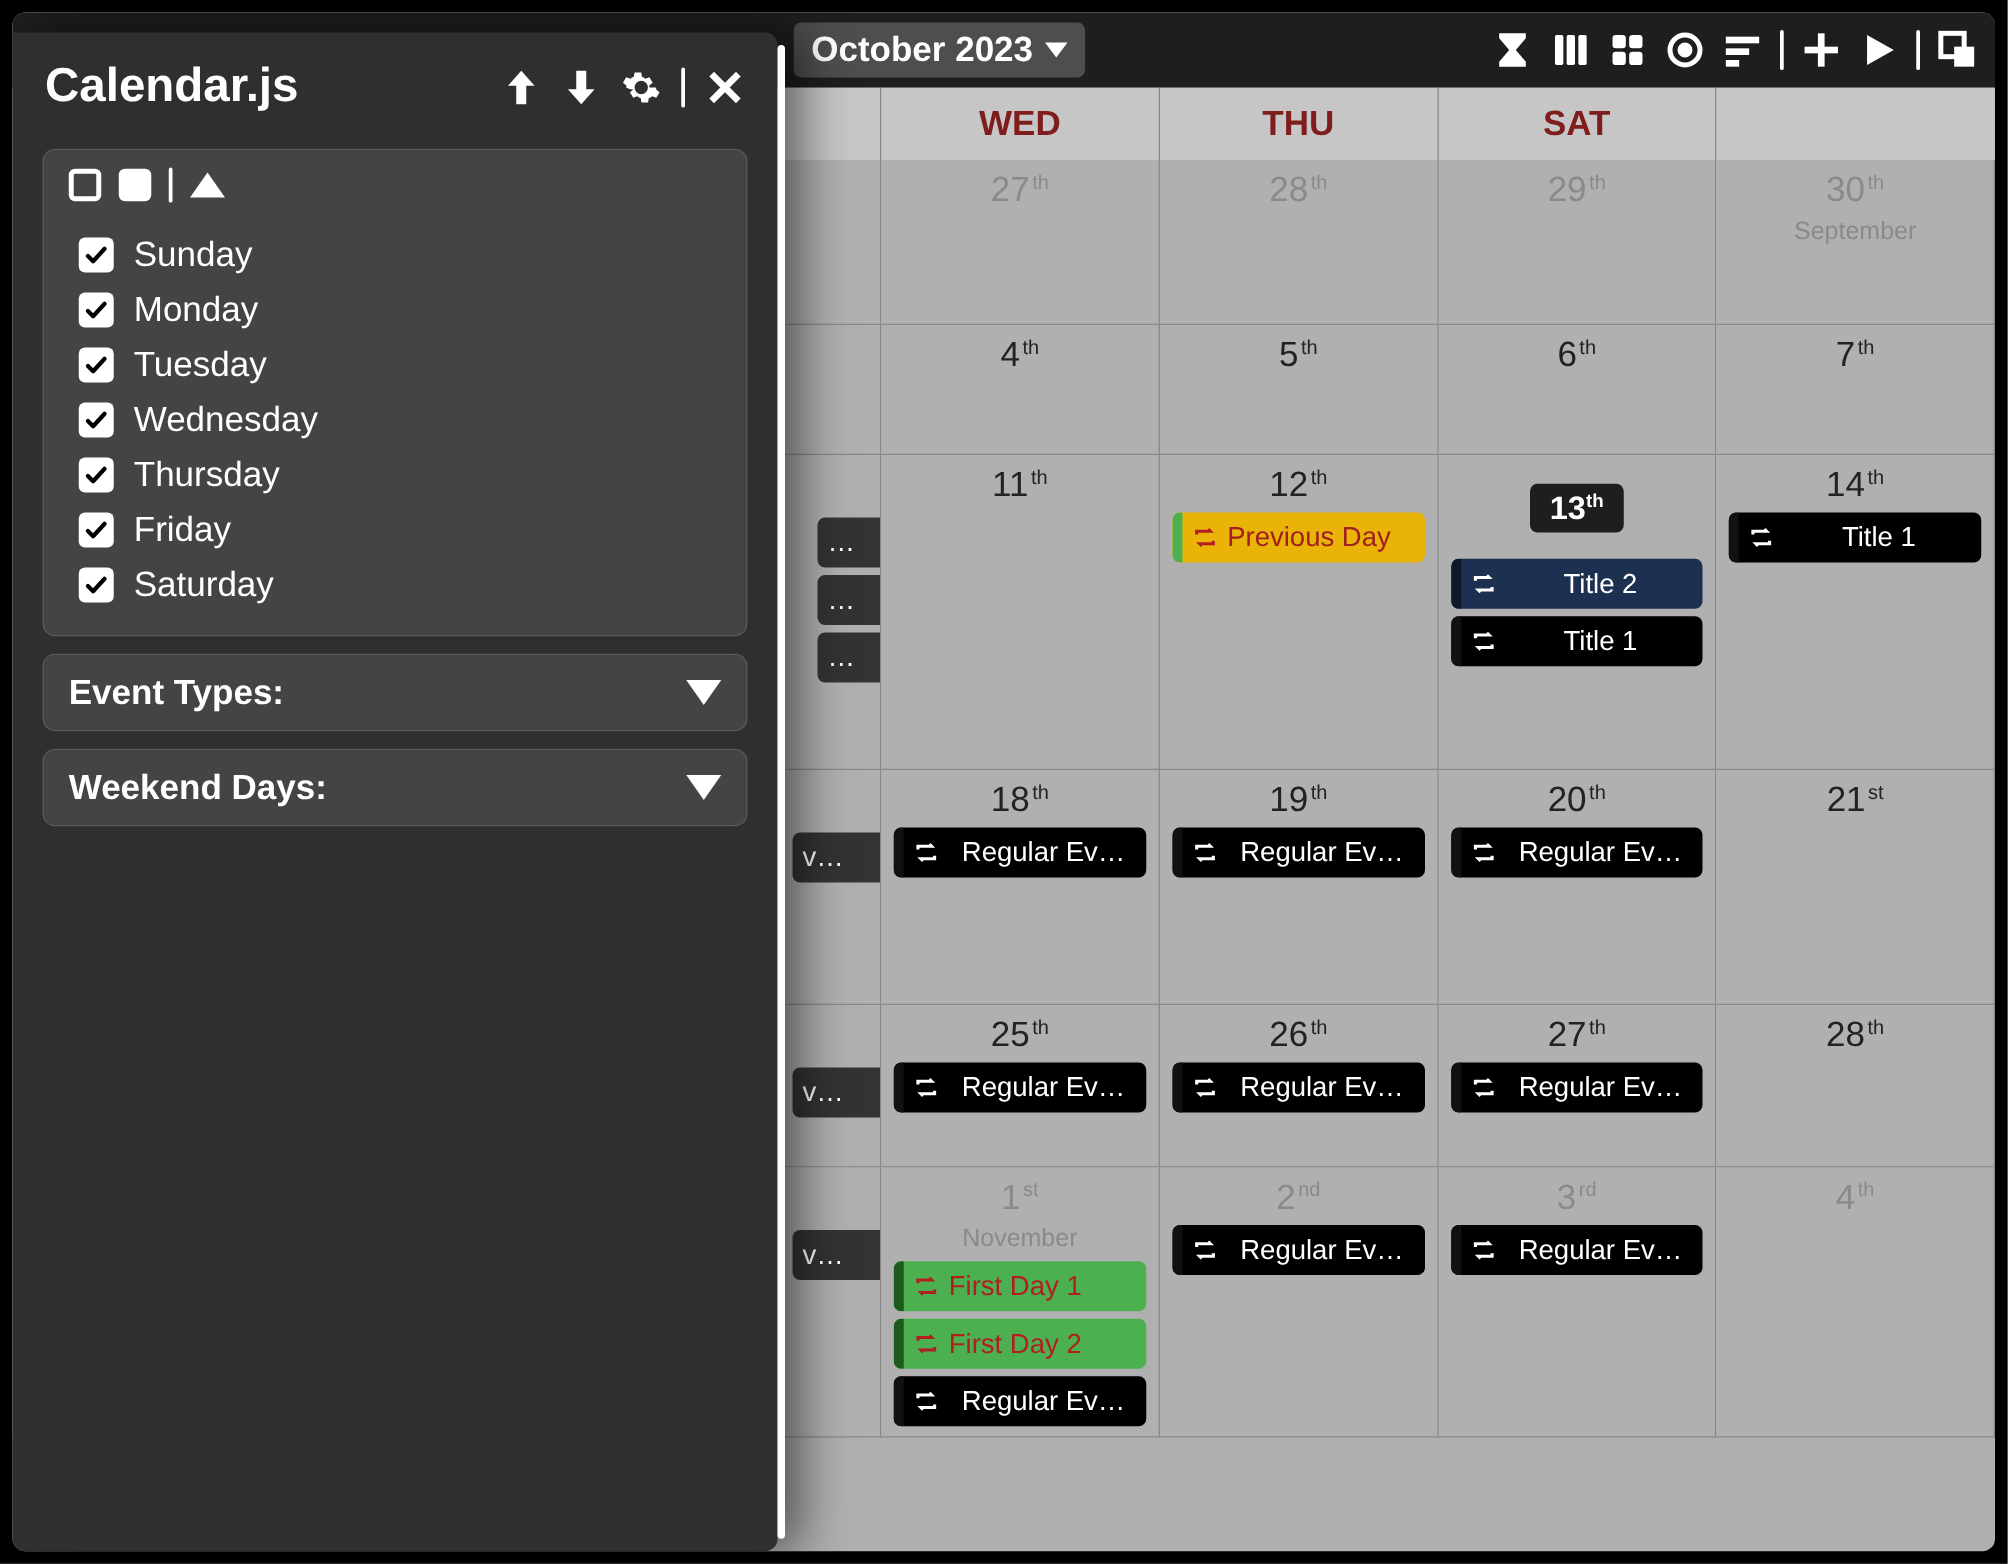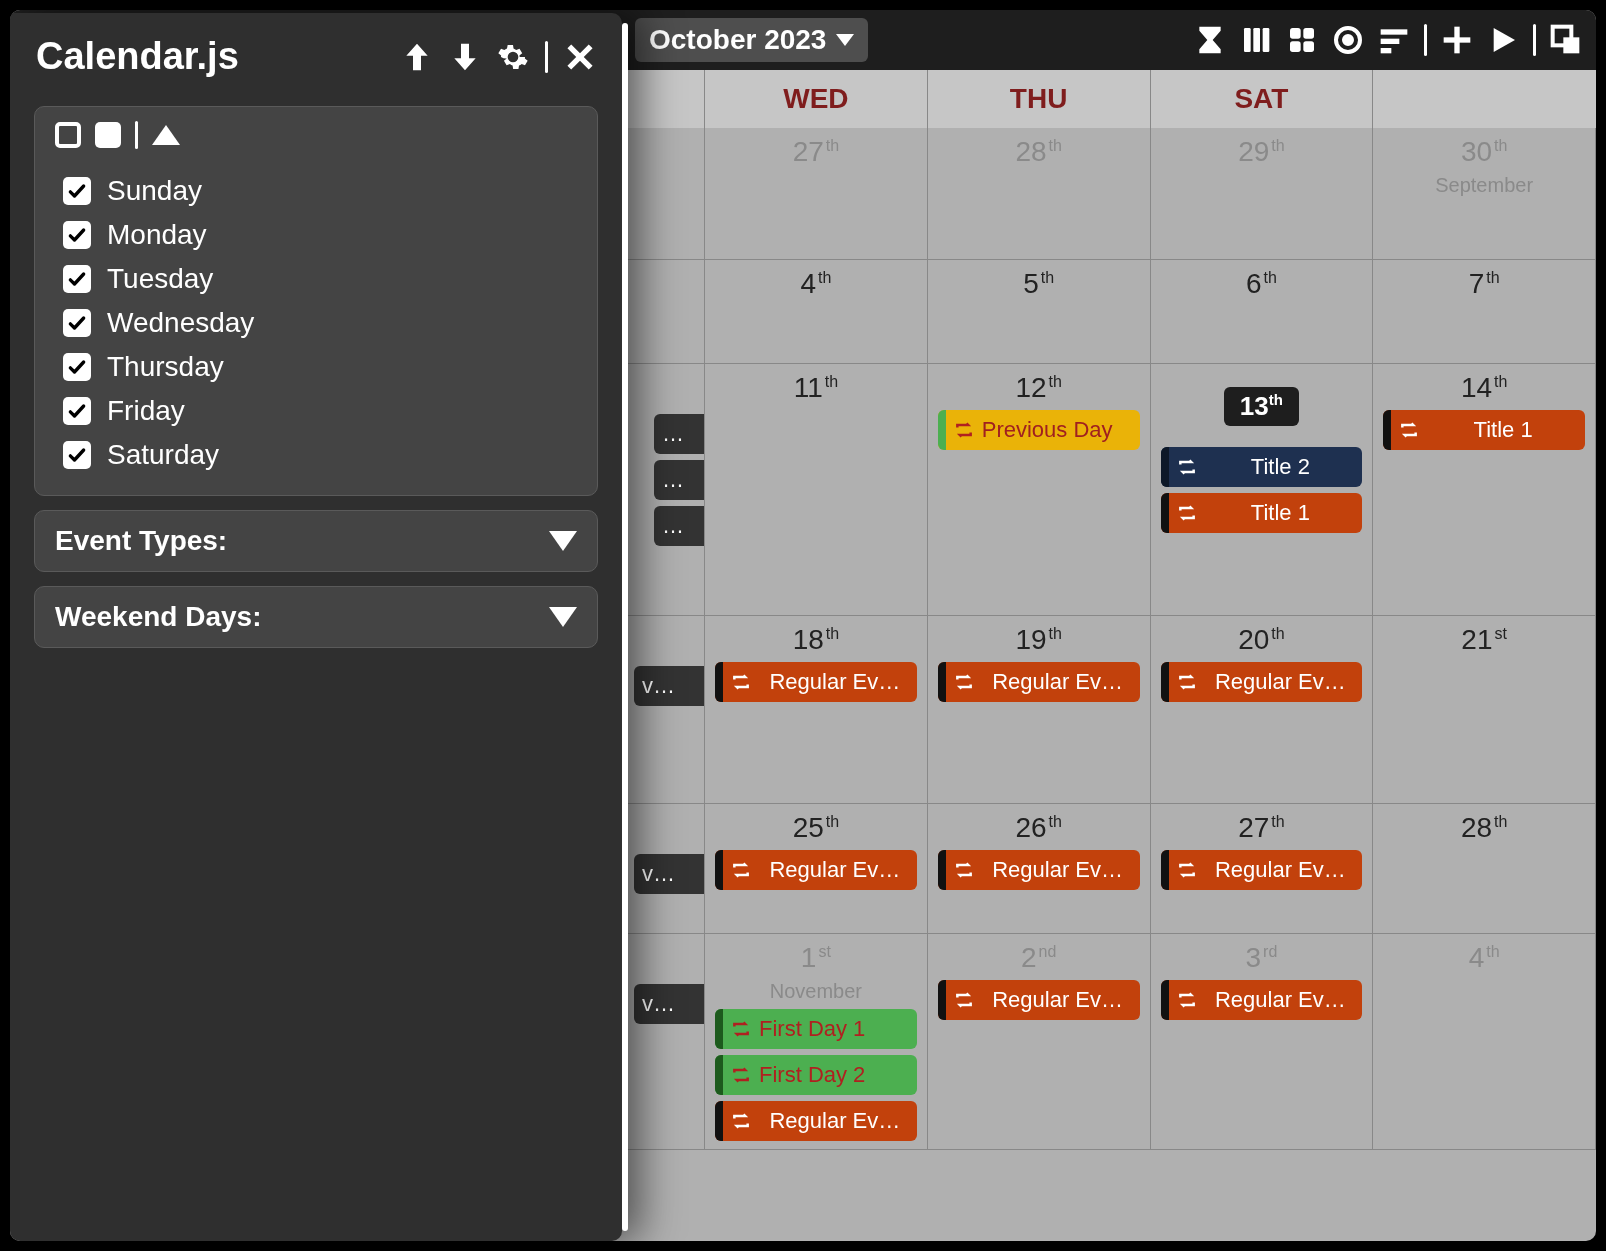--- a/index.html
+++ b/index.html
@@ -156,21 +156,21 @@
   }
   .event .etxt {
     margin-left: 8px;
     white-space: nowrap;
     overflow: hidden;
     text-overflow: ellipsis;
     flex: 1;
     text-align: center;
     padding-right: 6px;
   }
-  .ev-dark { background: #c2410c; }
+  .ev-dark { background: #000000; }
   .ev-dark .stripe { background: #111; }
   .ev-navy { background: #1e3050; }
   .ev-navy .stripe { background: #0d1828; }
   .ev-red { background: #eab308; color: #8b1a1a; }
   .ev-red .stripe { background: #4caf50; }
   .ev-red .etxt { color: #a02020; font-weight: 500; text-align: left;}
   .ev-green { background: #4caf50; }
   .ev-green .stripe { background: #1d5a1d; }
   .ev-green .etxt { color: #b02020; font-weight: 500; text-align: left;}
   
@@ -188,21 +188,21 @@
     align-items: center;
     padding-left: 8px;
   }
   .stub-wide {
     width: 70px;
   }
   
   .side-panel {
     position: absolute;
     left: 0;
-    top: 3px;
+    top: 16px;
     bottom: 0;
     width: 612px;
     background: #2f2f2f;
     border-top-right-radius: 10px;
     border-bottom-right-radius: 10px;
     color: #fff;
     padding: 0;
     box-shadow: 18px 0 40px rgba(0,0,0,0.55);
   }
   .side-panel::after {

